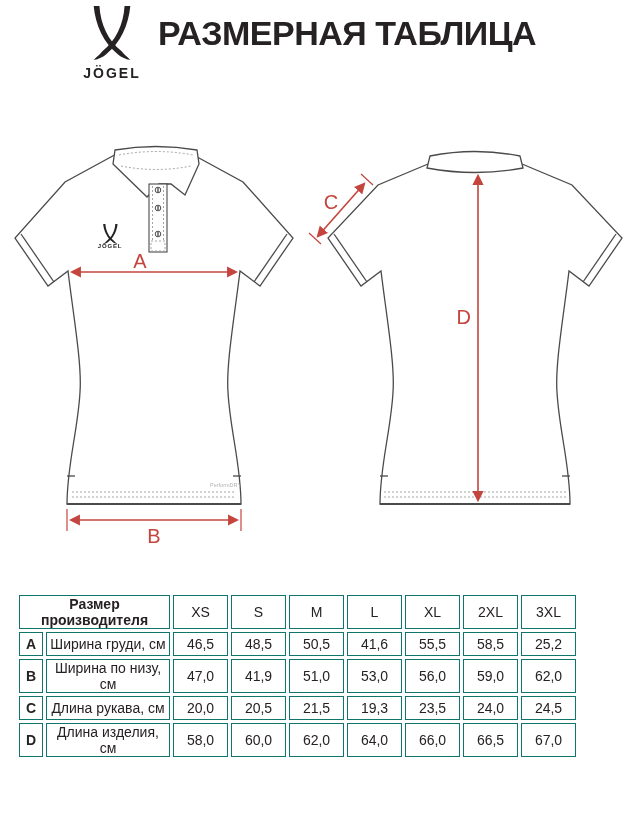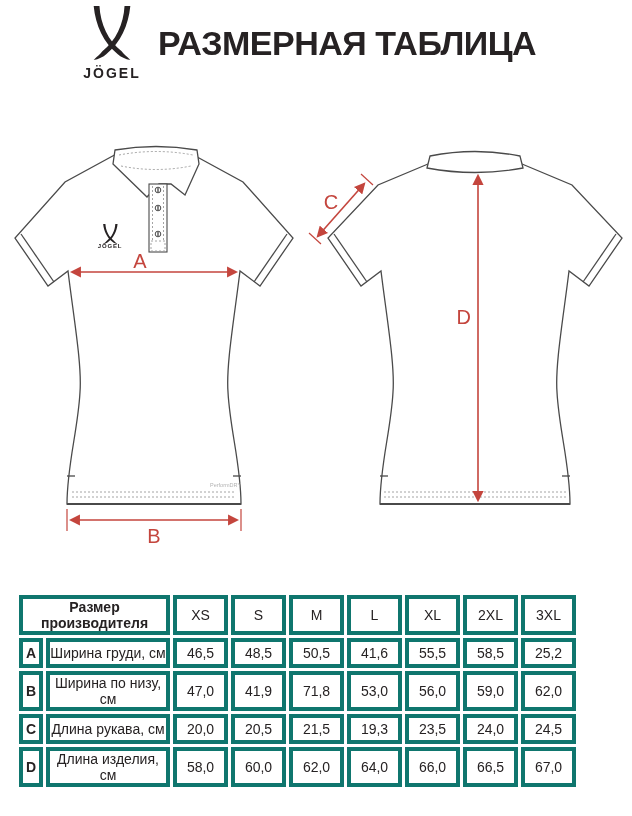--- a/index.html
+++ b/index.html
@@ -1,28 +1,28 @@
 <!DOCTYPE html>
 <html><head>
 <meta charset="utf-8">
 <style>
   html,body{margin:0;padding:0;background:#fff;}
   .page{position:relative;width:632px;height:816px;background:#ffffff;
         font-family:"Liberation Sans",sans-serif;overflow:hidden;color:#262223;}
   
   .logo{position:absolute;left:70px;top:6px;width:84px;text-align:center;}
   .logo .word{font-weight:bold;font-size:14px;letter-spacing:2px;color:#262223;margin-top:1px;}
-  .title{position:absolute;left:158px;top:24px;width:430px;font-size:34px;font-weight:bold;
+  .title{position:absolute;left:158px;top:14px;width:430px;font-size:34px;font-weight:bold;
          letter-spacing:-0.5px;color:#262223;white-space:nowrap;}
   
   .diagram{position:absolute;left:0;top:140px;width:632px;height:445px;}
   
   .tablewrap{position:absolute;left:16px;top:592px;}
   table.size{border-collapse:separate;border-spacing:3px;table-layout:fixed;}
-  table.size td{border:4px solid #0f766e;height:22px;text-align:center;font-size:14px;
+  table.size td{border:1px solid #0f766e;height:22px;text-align:center;font-size:14px;
         padding:0;vertical-align:middle;background:#fff;color:#262223;}
   td.lbl{font-weight:bold;font-size:13.5px;}
   td.letter{font-weight:bold;font-size:13.5px;}
   td.desc{text-align:left;padding-left:8px;font-size:13.5px;margin-left:44px;}
 </style>
 </head>
 <body>
 
 <div class="page">
 
@@ -168,21 +168,21 @@
           <td>41,6</td>
           <td>55,5</td>
           <td>58,5</td>
           <td>25,2</td>
         </tr>
         <tr>
           <td class="letter">B</td>
           <td class="desc">Ширина по низу, см</td>
           <td>47,0</td>
           <td>41,9</td>
-          <td>71,8</td>
+          <td>51,0</td>
           <td>53,0</td>
           <td>56,0</td>
           <td>59,0</td>
           <td>62,0</td>
         </tr>
         <tr>
           <td class="letter">C</td>
           <td class="desc">Длина рукава, см</td>
           <td>20,0</td>
           <td>20,5</td>

